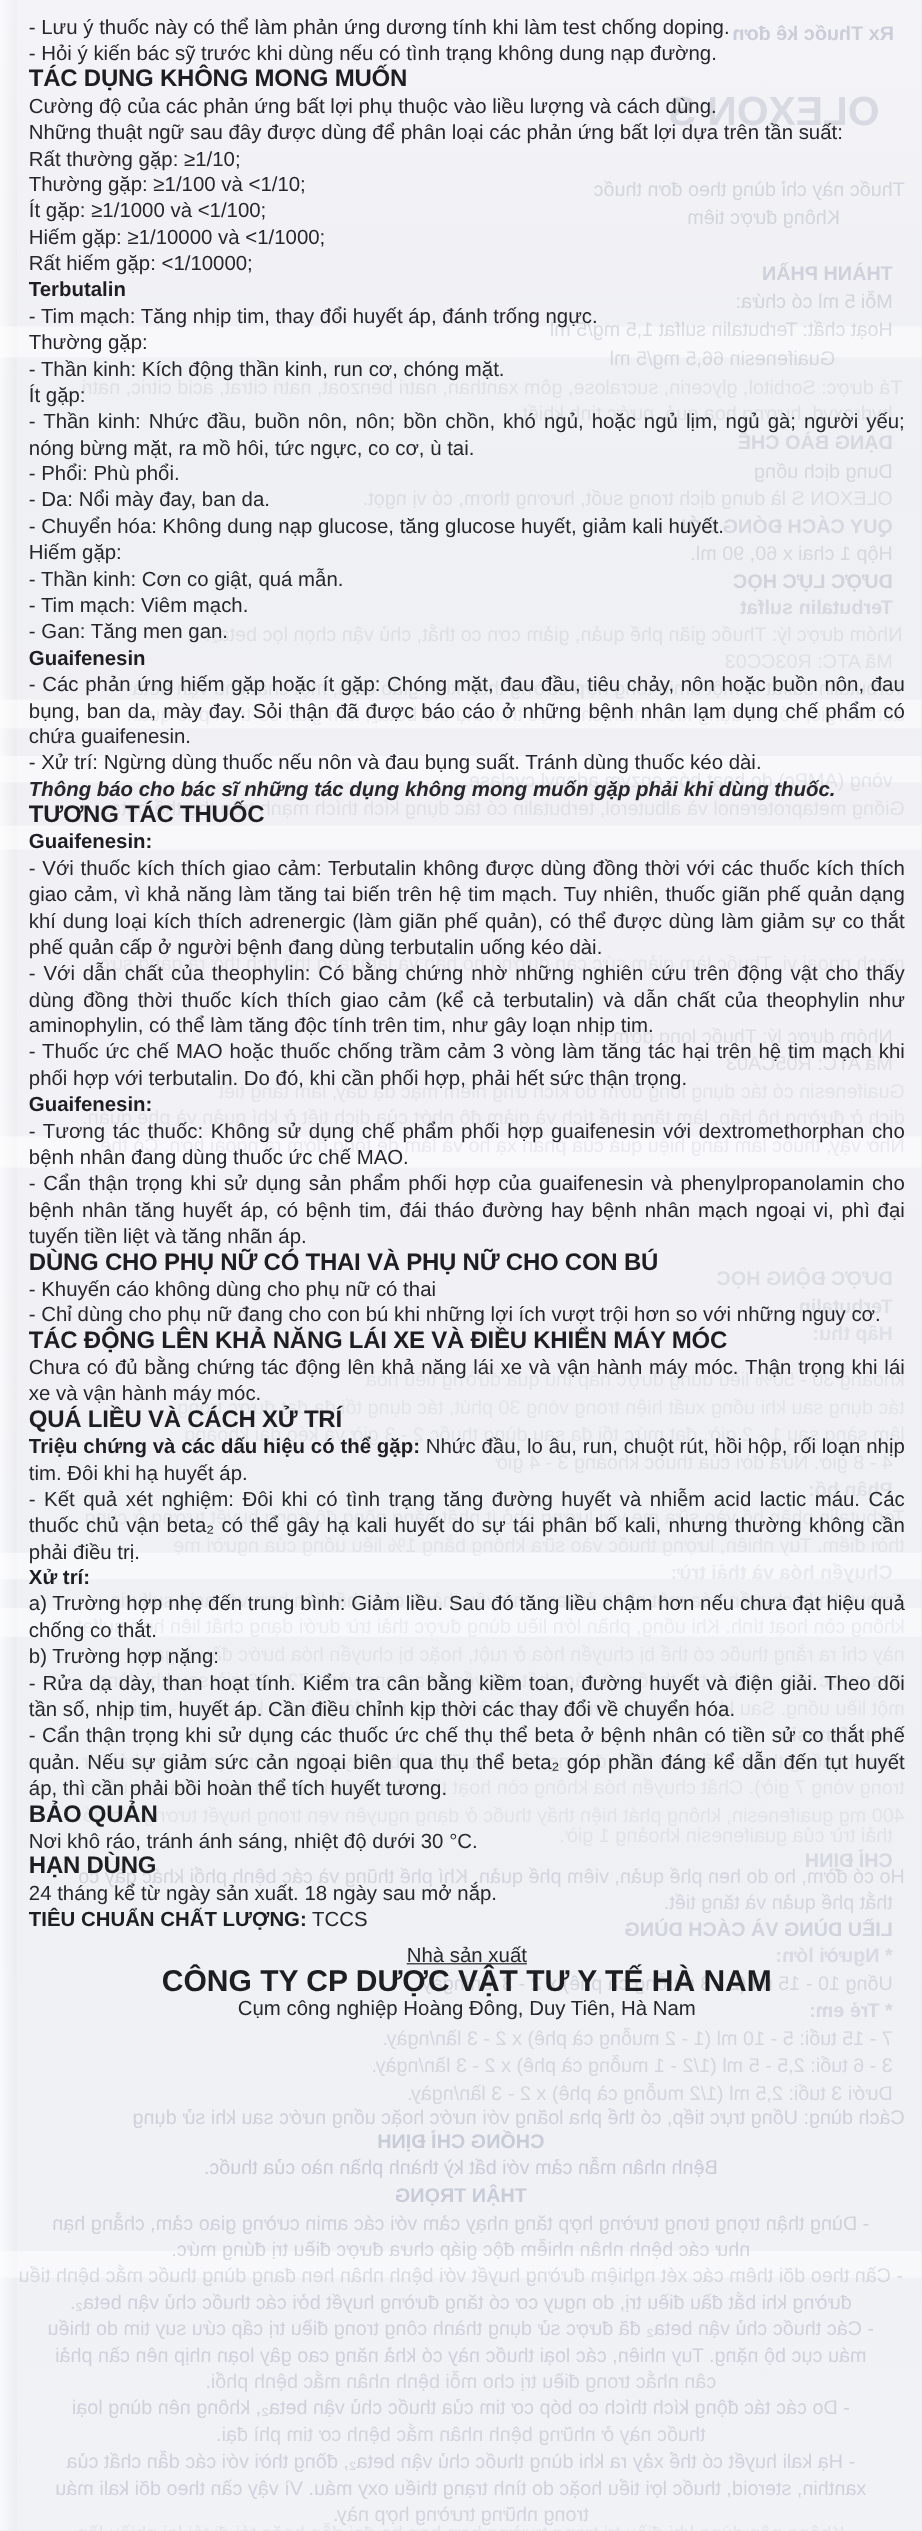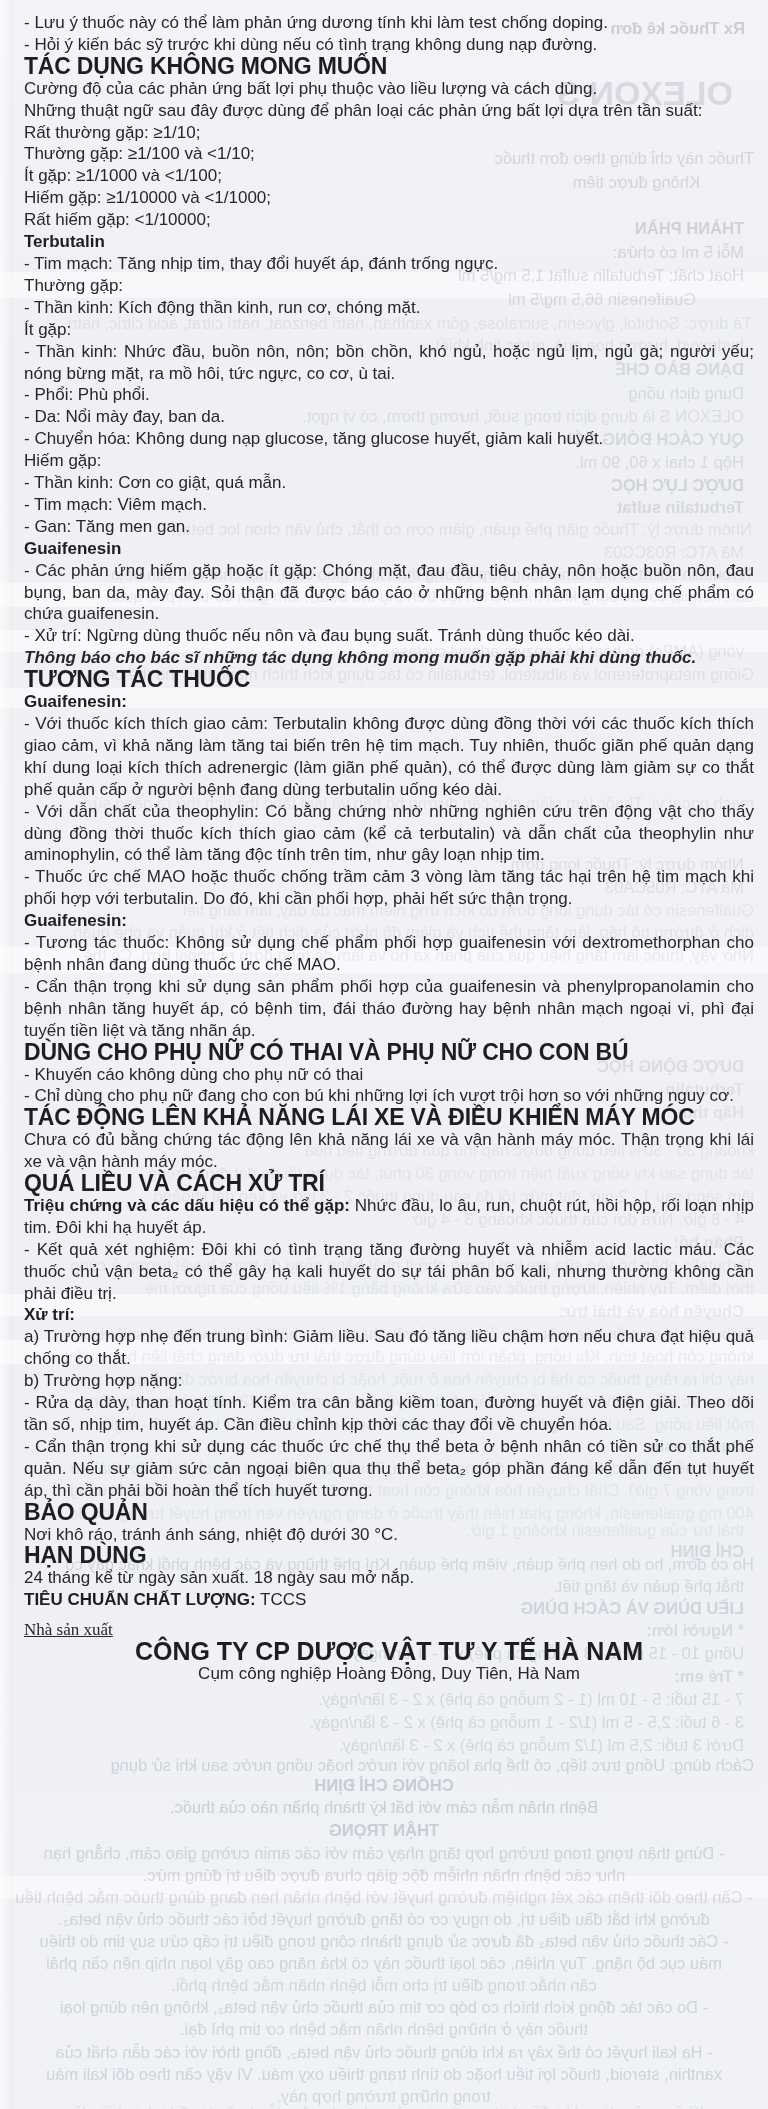--- a/index.html
+++ b/index.html
@@ -10,25 +10,25 @@
     background:linear-gradient(90deg,rgba(255,255,255,0.6),rgba(0,0,0,0.02));pointer-events:none;}
   .band{position:absolute;left:0;right:0;background:rgba(255,255,255,0.5);}
   .bleed-layer{position:absolute;inset:0;transform:scaleX(-1);}
   .bl{position:absolute;white-space:nowrap;font-size:16.5px;color:#6d7894;line-height:1;}
   .bb{font-weight:bold;}
   .bc{left:0;right:0;text-align:center;}
   .content{position:relative;padding:12px 14px 0 24px;box-sizing:border-box;width:100%;
     color:#27272b;font-size:17px;line-height:21.9px;}
   .content p,.content h2{margin:0;padding:0;}
   .p{text-align:justify;}
-  .h{font-size:23px;font-weight:bold;letter-spacing:-0.2px;color:#1e1e22;}
+  .h{font-size:20px;font-weight:bold;letter-spacing:-0.2px;color:#1e1e22;}
   .b{font-weight:bold;color:#1e1e22;}
   .lead{font-weight:bold;color:#1e1e22;}
   .notice{font-weight:bold;font-style:italic;}
-  .cu{text-decoration:underline;margin-top:8px !important;font-family:Liberation Serif, serif;}
+  .cu{text-align:center;text-decoration:underline;margin-top:8px !important;}
   .cb{text-align:center;font-weight:bold;font-size:25px;color:#1e1e22;}
   .cc{text-align:center;}
 </style>
 </head>
 <body>
 
 <div class="page">
   <div class="artifact-layer">
       <div class="band" style="top: 272px; height: 26px;"></div>
       <div class="band" style="top: 583px; height: 24px;"></div>

